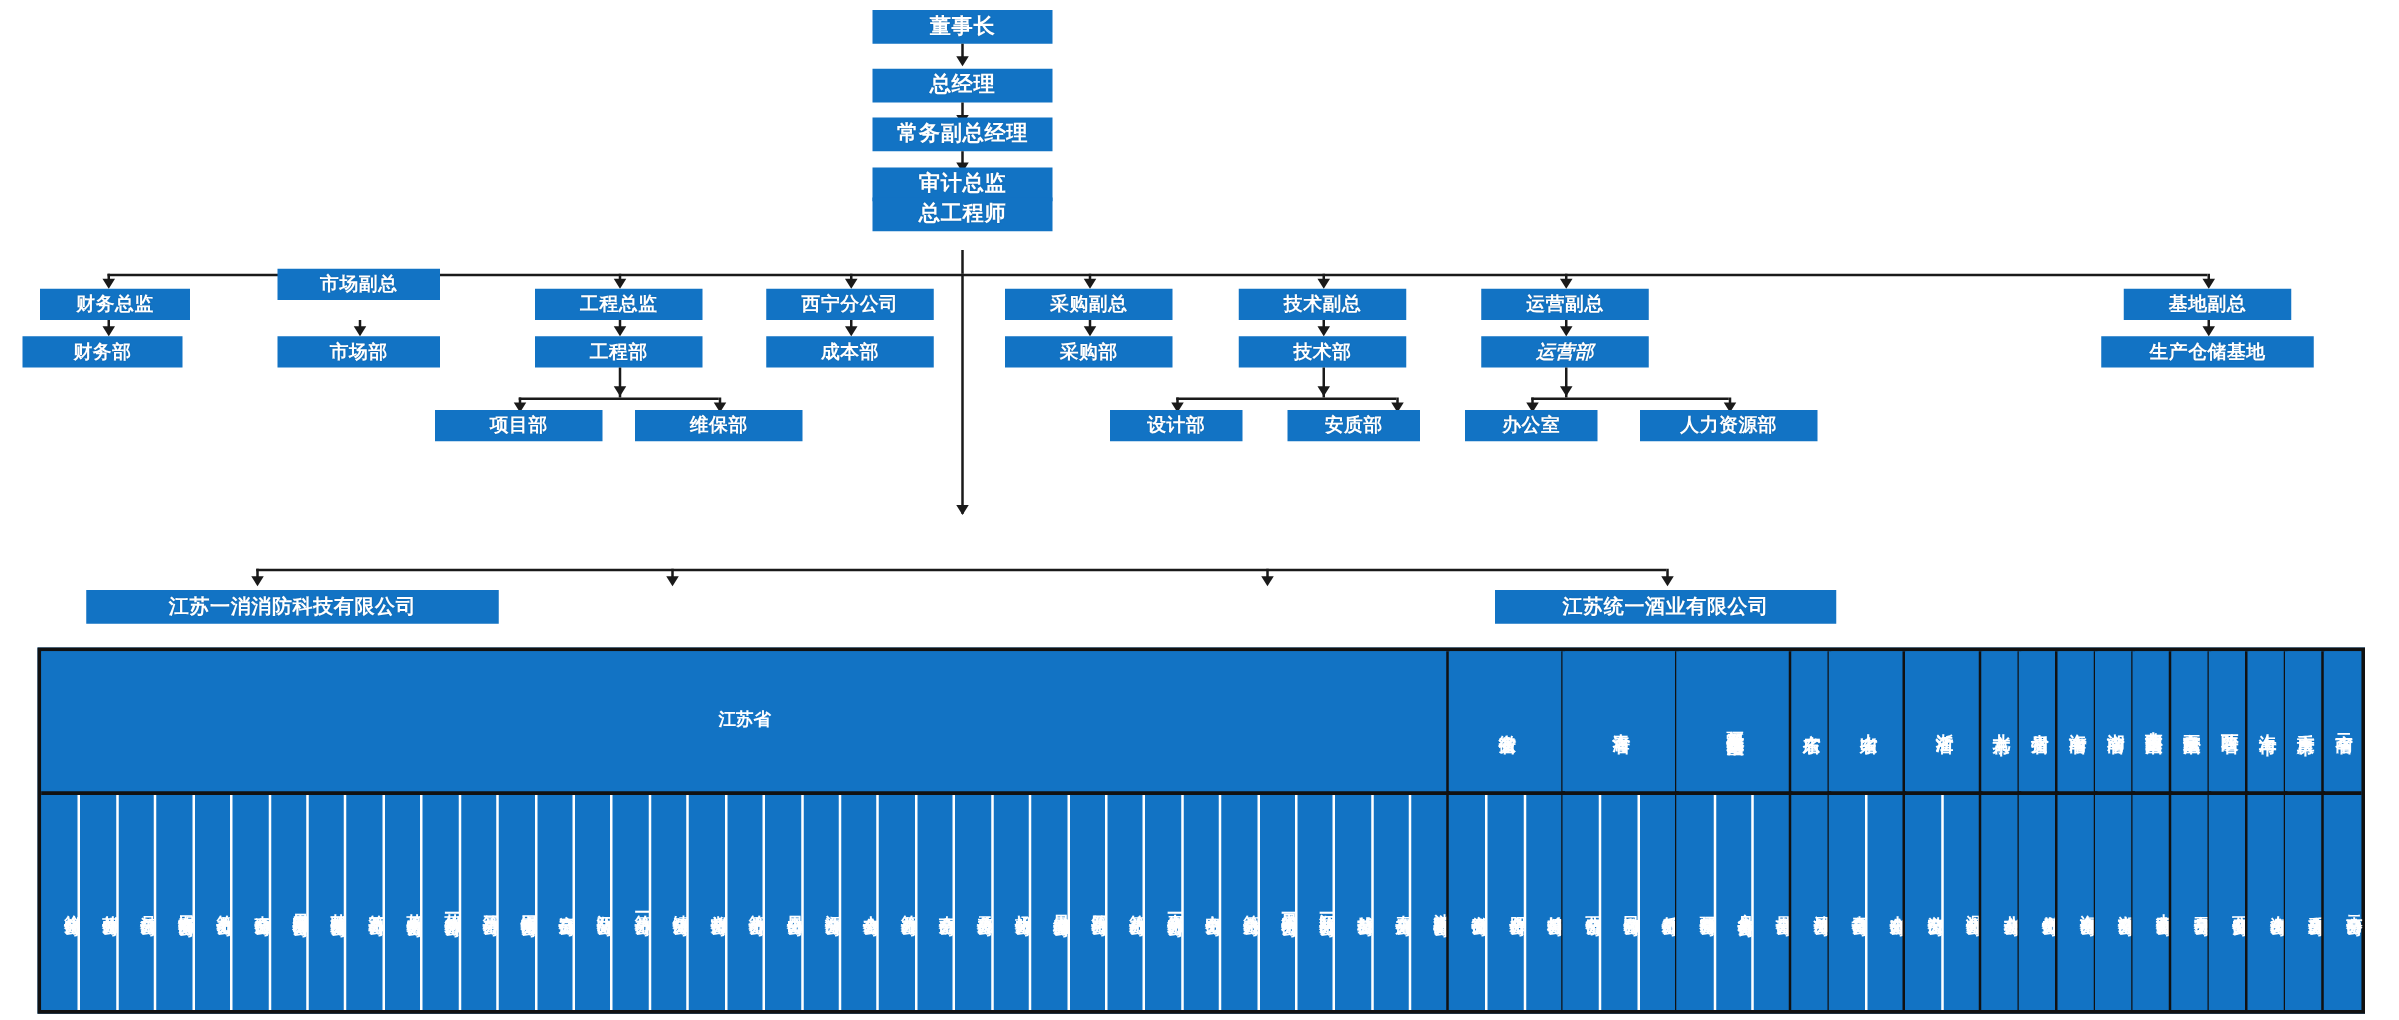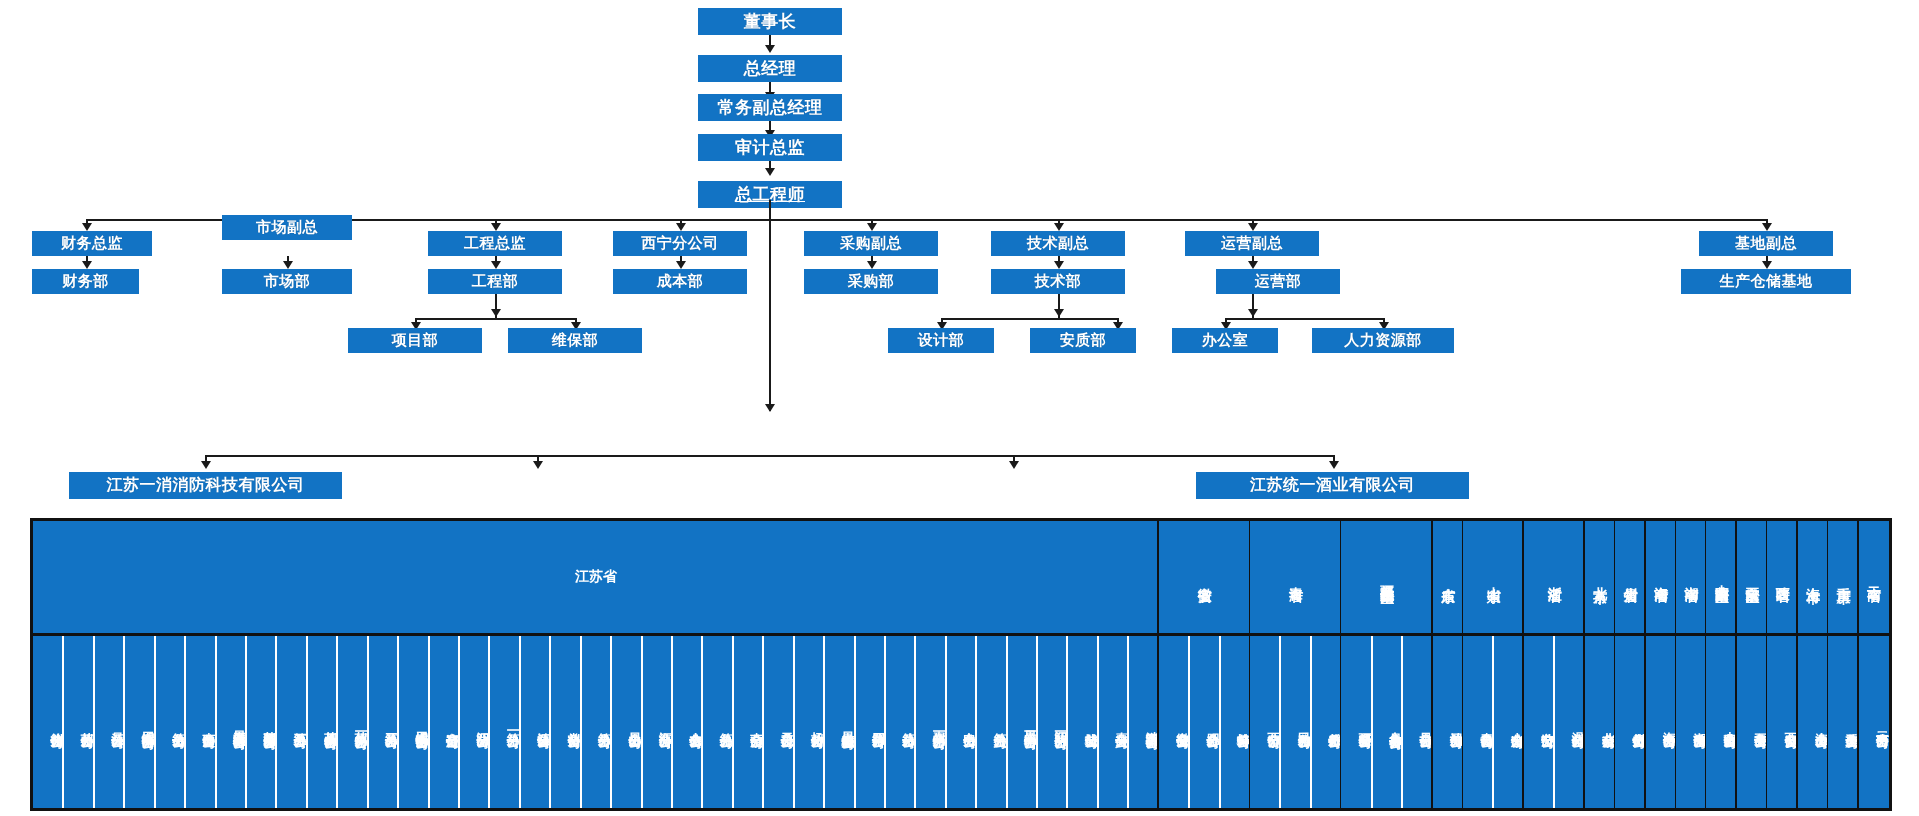--- a/index.html
+++ b/index.html
@@ -73,34 +73,34 @@
   <div class="arrow" style="left:765px;top:92px;"></div>
 
   <div class="box lvl1" style="left:698px;top:94px;width:144px;">常务副总经理</div>
   <div class="vline" style="left:769px;top:121px;height:15px;"></div>
   <div class="arrow" style="left:765px;top:130px;"></div>
 
   <div class="box lvl1" style="left:698px;top:134px;width:144px;">审计总监</div>
   <div class="vline" style="left:769px;top:161px;height:13px;"></div>
   <div class="arrow" style="left:765px;top:168px;"></div>
 
-  <div class="box lvl1" style="left:698px;top:181px;width:144px;text-decoration:underline;">总工程师</div>
+  <div class="box lvl1" style="left:698px;top:158px;width:144px;">总工程师</div>
 
   <div class="vline" style="left:769px;top:200px;height:19px;"></div>
   <div class="vline" style="left:769px;top:219px;height:192px;"></div>
   <div class="arrow" style="left:765px;top:404px;"></div>
 
   <div class="hline" style="left:86px;top:219px;width:1680px;"></div>
 
   <div class="vline" style="left:86px;top:219px;height:8px;"></div>
   <div class="arrow" style="left:82px;top:223px;"></div>
   <div class="box lvl2" style="left:32px;top:231px;width:120px;">财务总监</div>
   <div class="vline" style="left:86px;top:256px;height:8px;"></div>
   <div class="arrow" style="left:82px;top:261px;"></div>
-  <div class="box lvl3" style="left:32px;top:269px;width:107px;">财务部</div>
+  <div class="box lvl3" style="left:18px;top:269px;width:128px;">财务部</div>
 
   <div class="vline" style="left:287px;top:219px;height:8px;"></div>
   <div class="arrow" style="left:283px;top:223px;"></div>
   <div class="box lvl2" style="left:222px;top:215px;width:130px;">市场副总</div>
   <div class="vline" style="left:287px;top:256px;height:8px;"></div>
   <div class="arrow" style="left:283px;top:261px;"></div>
   <div class="box lvl3" style="left:222px;top:269px;width:130px;">市场部</div>
 
   <div class="vline" style="left:495px;top:219px;height:8px;"></div>
   <div class="arrow" style="left:491px;top:223px;"></div>
@@ -148,21 +148,21 @@
   <div class="vline" style="left:1117px;top:318px;height:8px;"></div>
   <div class="arrow" style="left:1113px;top:322px;"></div>
   <div class="box lvl4" style="left:888px;top:328px;width:106px;">设计部</div>
   <div class="box lvl4" style="left:1030px;top:328px;width:106px;">安质部</div>
 
   <div class="vline" style="left:1252px;top:219px;height:8px;"></div>
   <div class="arrow" style="left:1248px;top:223px;"></div>
   <div class="box lvl2" style="left:1185px;top:231px;width:134px;">运营副总</div>
   <div class="vline" style="left:1252px;top:256px;height:8px;"></div>
   <div class="arrow" style="left:1248px;top:261px;"></div>
-  <div class="box lvl3" style="left:1216px;top:269px;width:124px;">运营部</div>
+  <div class="box lvl3" style="left:1185px;top:269px;width:134px;font-style:italic;">运营部</div>
 
   <div class="vline" style="left:1252px;top:294px;height:24px;"></div>
   <div class="arrow" style="left:1248px;top:309px;"></div>
   <div class="hline" style="left:1225px;top:318px;width:158px;"></div>
   <div class="vline" style="left:1225px;top:318px;height:8px;"></div>
   <div class="arrow" style="left:1221px;top:322px;"></div>
   <div class="vline" style="left:1383px;top:318px;height:8px;"></div>
   <div class="arrow" style="left:1379px;top:322px;"></div>
   <div class="box lvl4" style="left:1172px;top:328px;width:106px;">办公室</div>
   <div class="box lvl4" style="left:1312px;top:328px;width:142px;">人力资源部</div>
@@ -177,21 +177,21 @@
   <div class="hline" style="left:205px;top:455px;width:1128px;"></div>
   <div class="vline" style="left:205px;top:455px;height:10px;"></div>
   <div class="arrow" style="left:201px;top:461px;"></div>
   <div class="vline" style="left:537px;top:455px;height:10px;"></div>
   <div class="arrow" style="left:533px;top:461px;"></div>
   <div class="vline" style="left:1013px;top:455px;height:10px;"></div>
   <div class="arrow" style="left:1009px;top:461px;"></div>
   <div class="vline" style="left:1333px;top:455px;height:10px;"></div>
   <div class="arrow" style="left:1329px;top:461px;"></div>
 
-  <div class="box sub" style="left:69px;top:472px;width:273px;">江苏一消消防科技有限公司</div>
+  <div class="box sub" style="left:69px;top:472px;width:330px;">江苏一消消防科技有限公司</div>
   <div class="box sub" style="left:1196px;top:472px;width:273px;">江苏统一酒业有限公司</div>
 
   <div id="panel">
     <div id="panel-inner" style="position:absolute;inset:0;padding-left:16px;">
         <div class="pcell prov" style="left: 0px; top: 0px; width: 1125.77px; height: 112px;">江苏省</div>
         <div class="pcell branch" style="left: 0px; top: 115px; width: 30.4262px; height: 172px;">徐州分公司</div>
         <div class="pcell branch" style="left: 30.4262px; top: 115px; width: 30.4262px; height: 172px;">苏州分公司</div>
         <div class="gap" style="left: 29.4262px; top: 115px; height: 172px;"></div>
         <div class="pcell branch" style="left: 60.8525px; top: 115px; width: 30.4262px; height: 172px;">吴江分公司</div>
         <div class="gap" style="left: 59.8525px; top: 115px; height: 172px;"></div>

